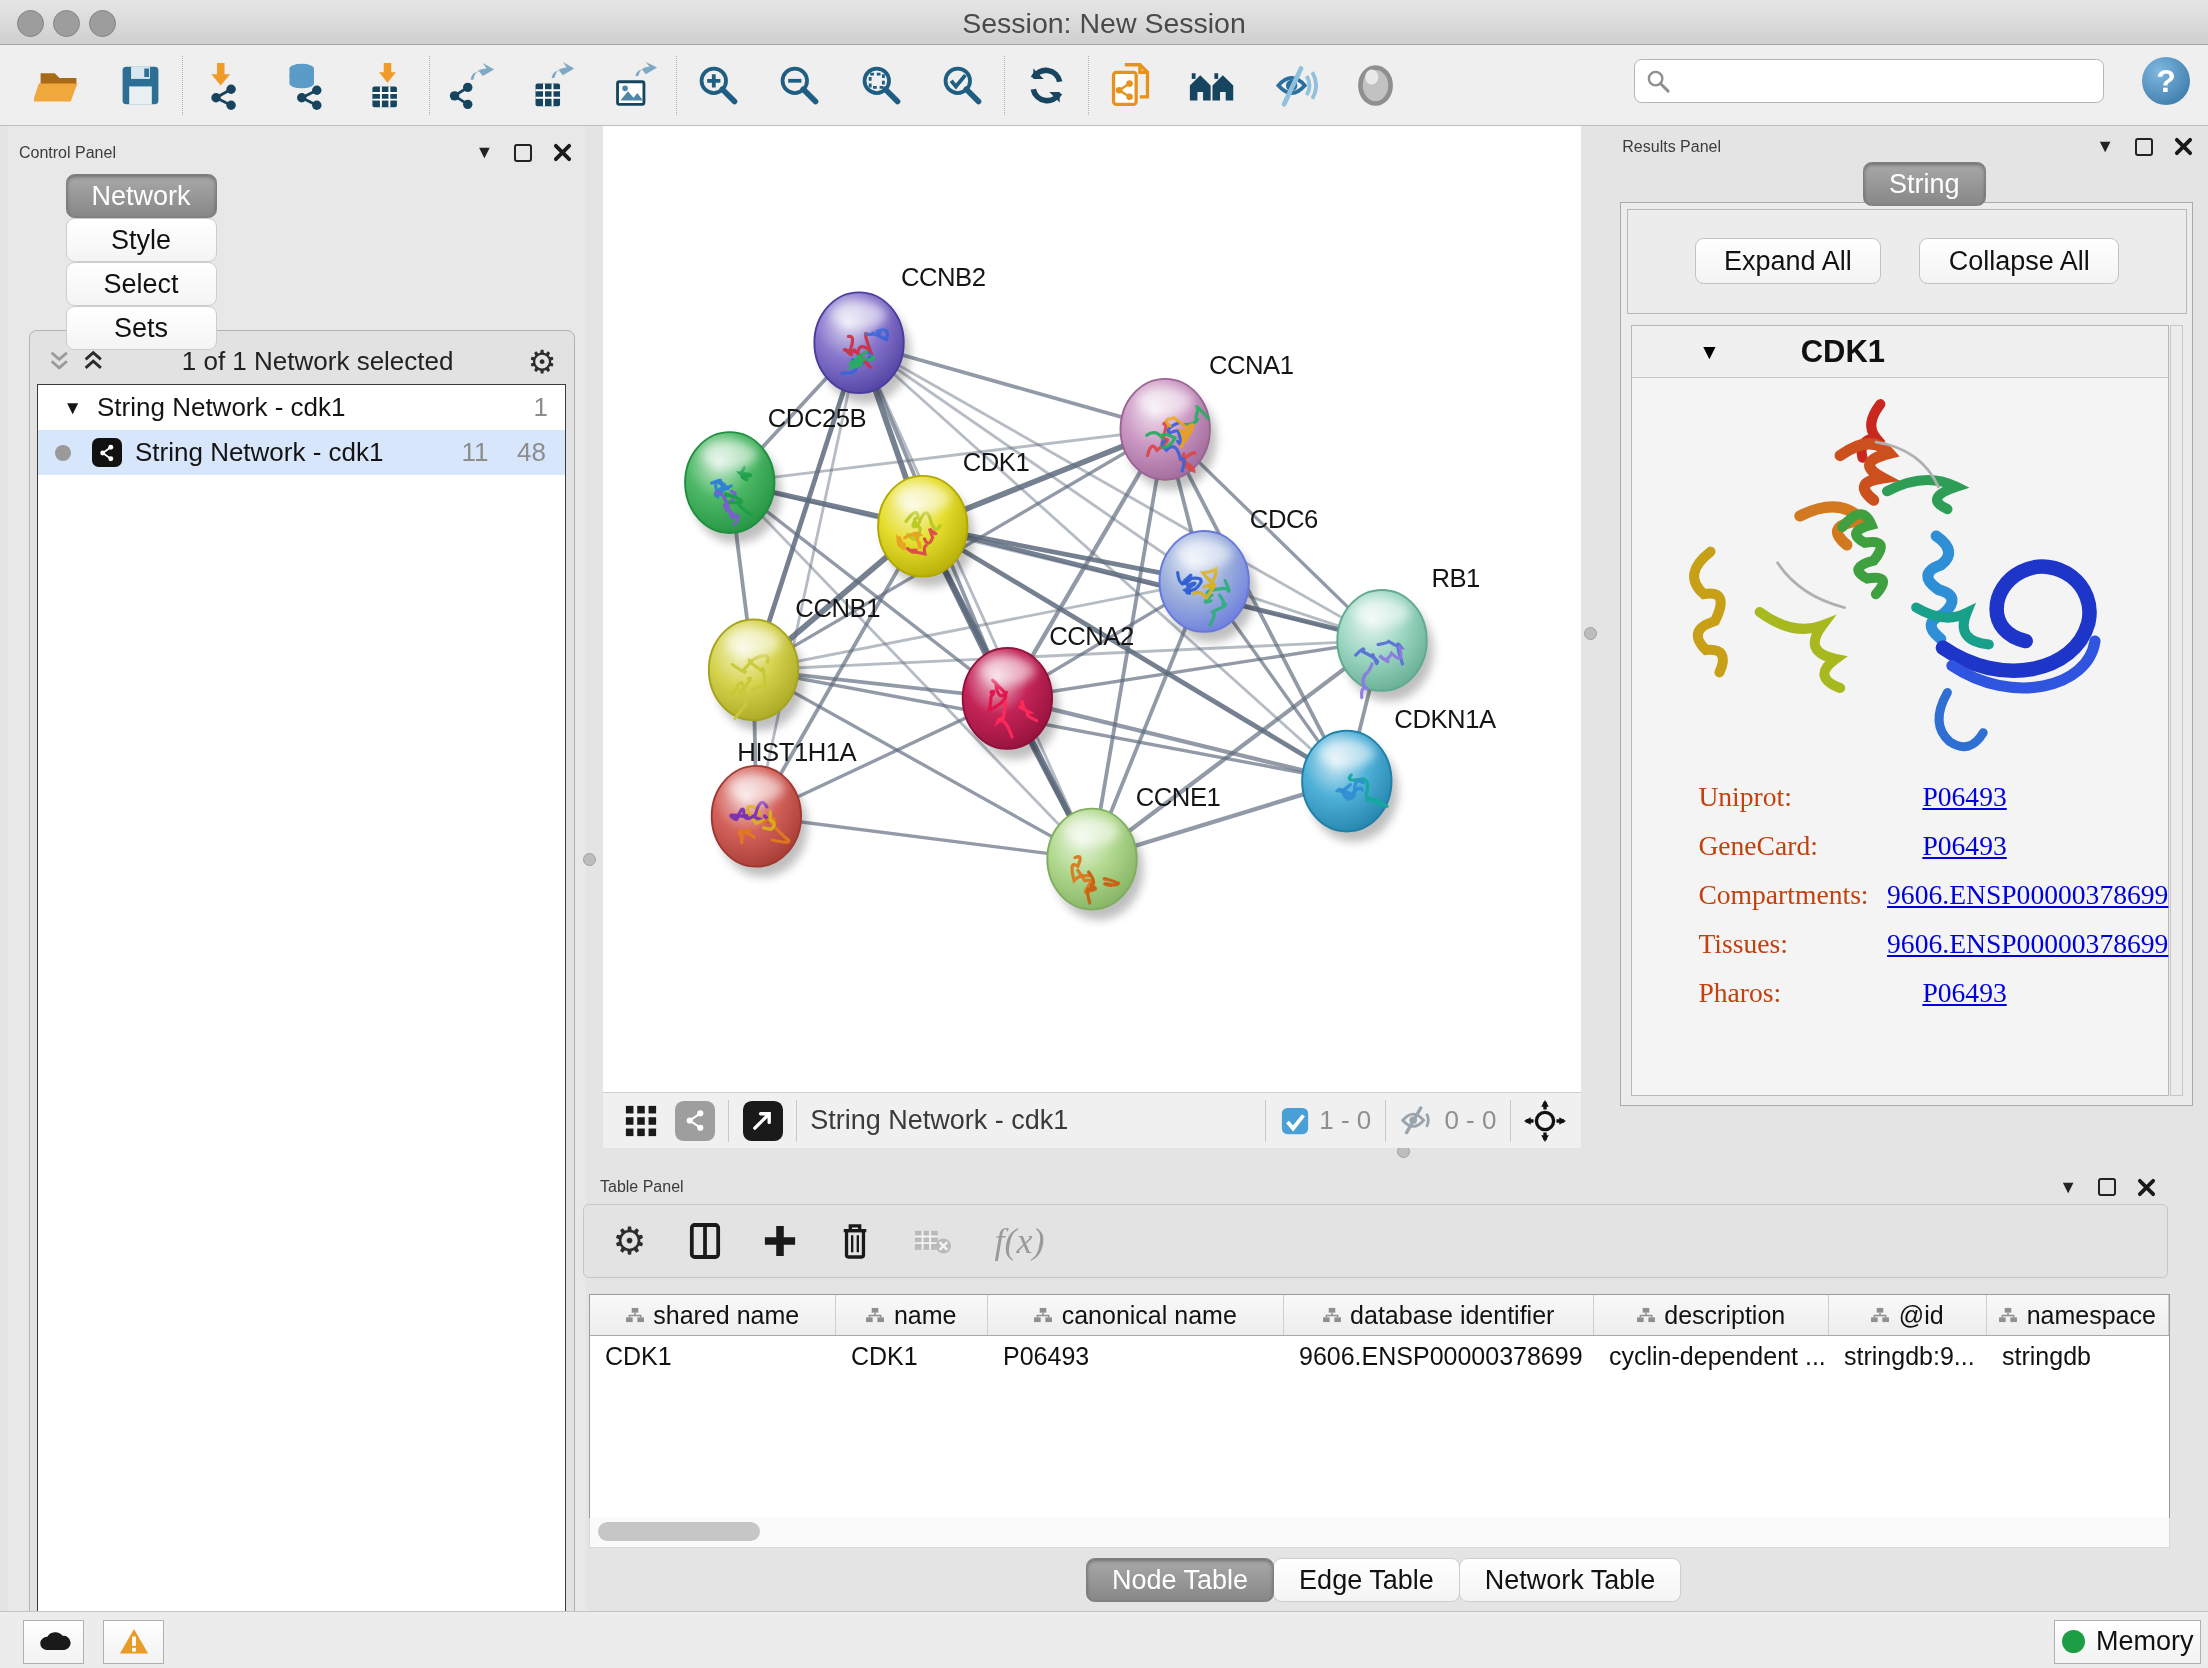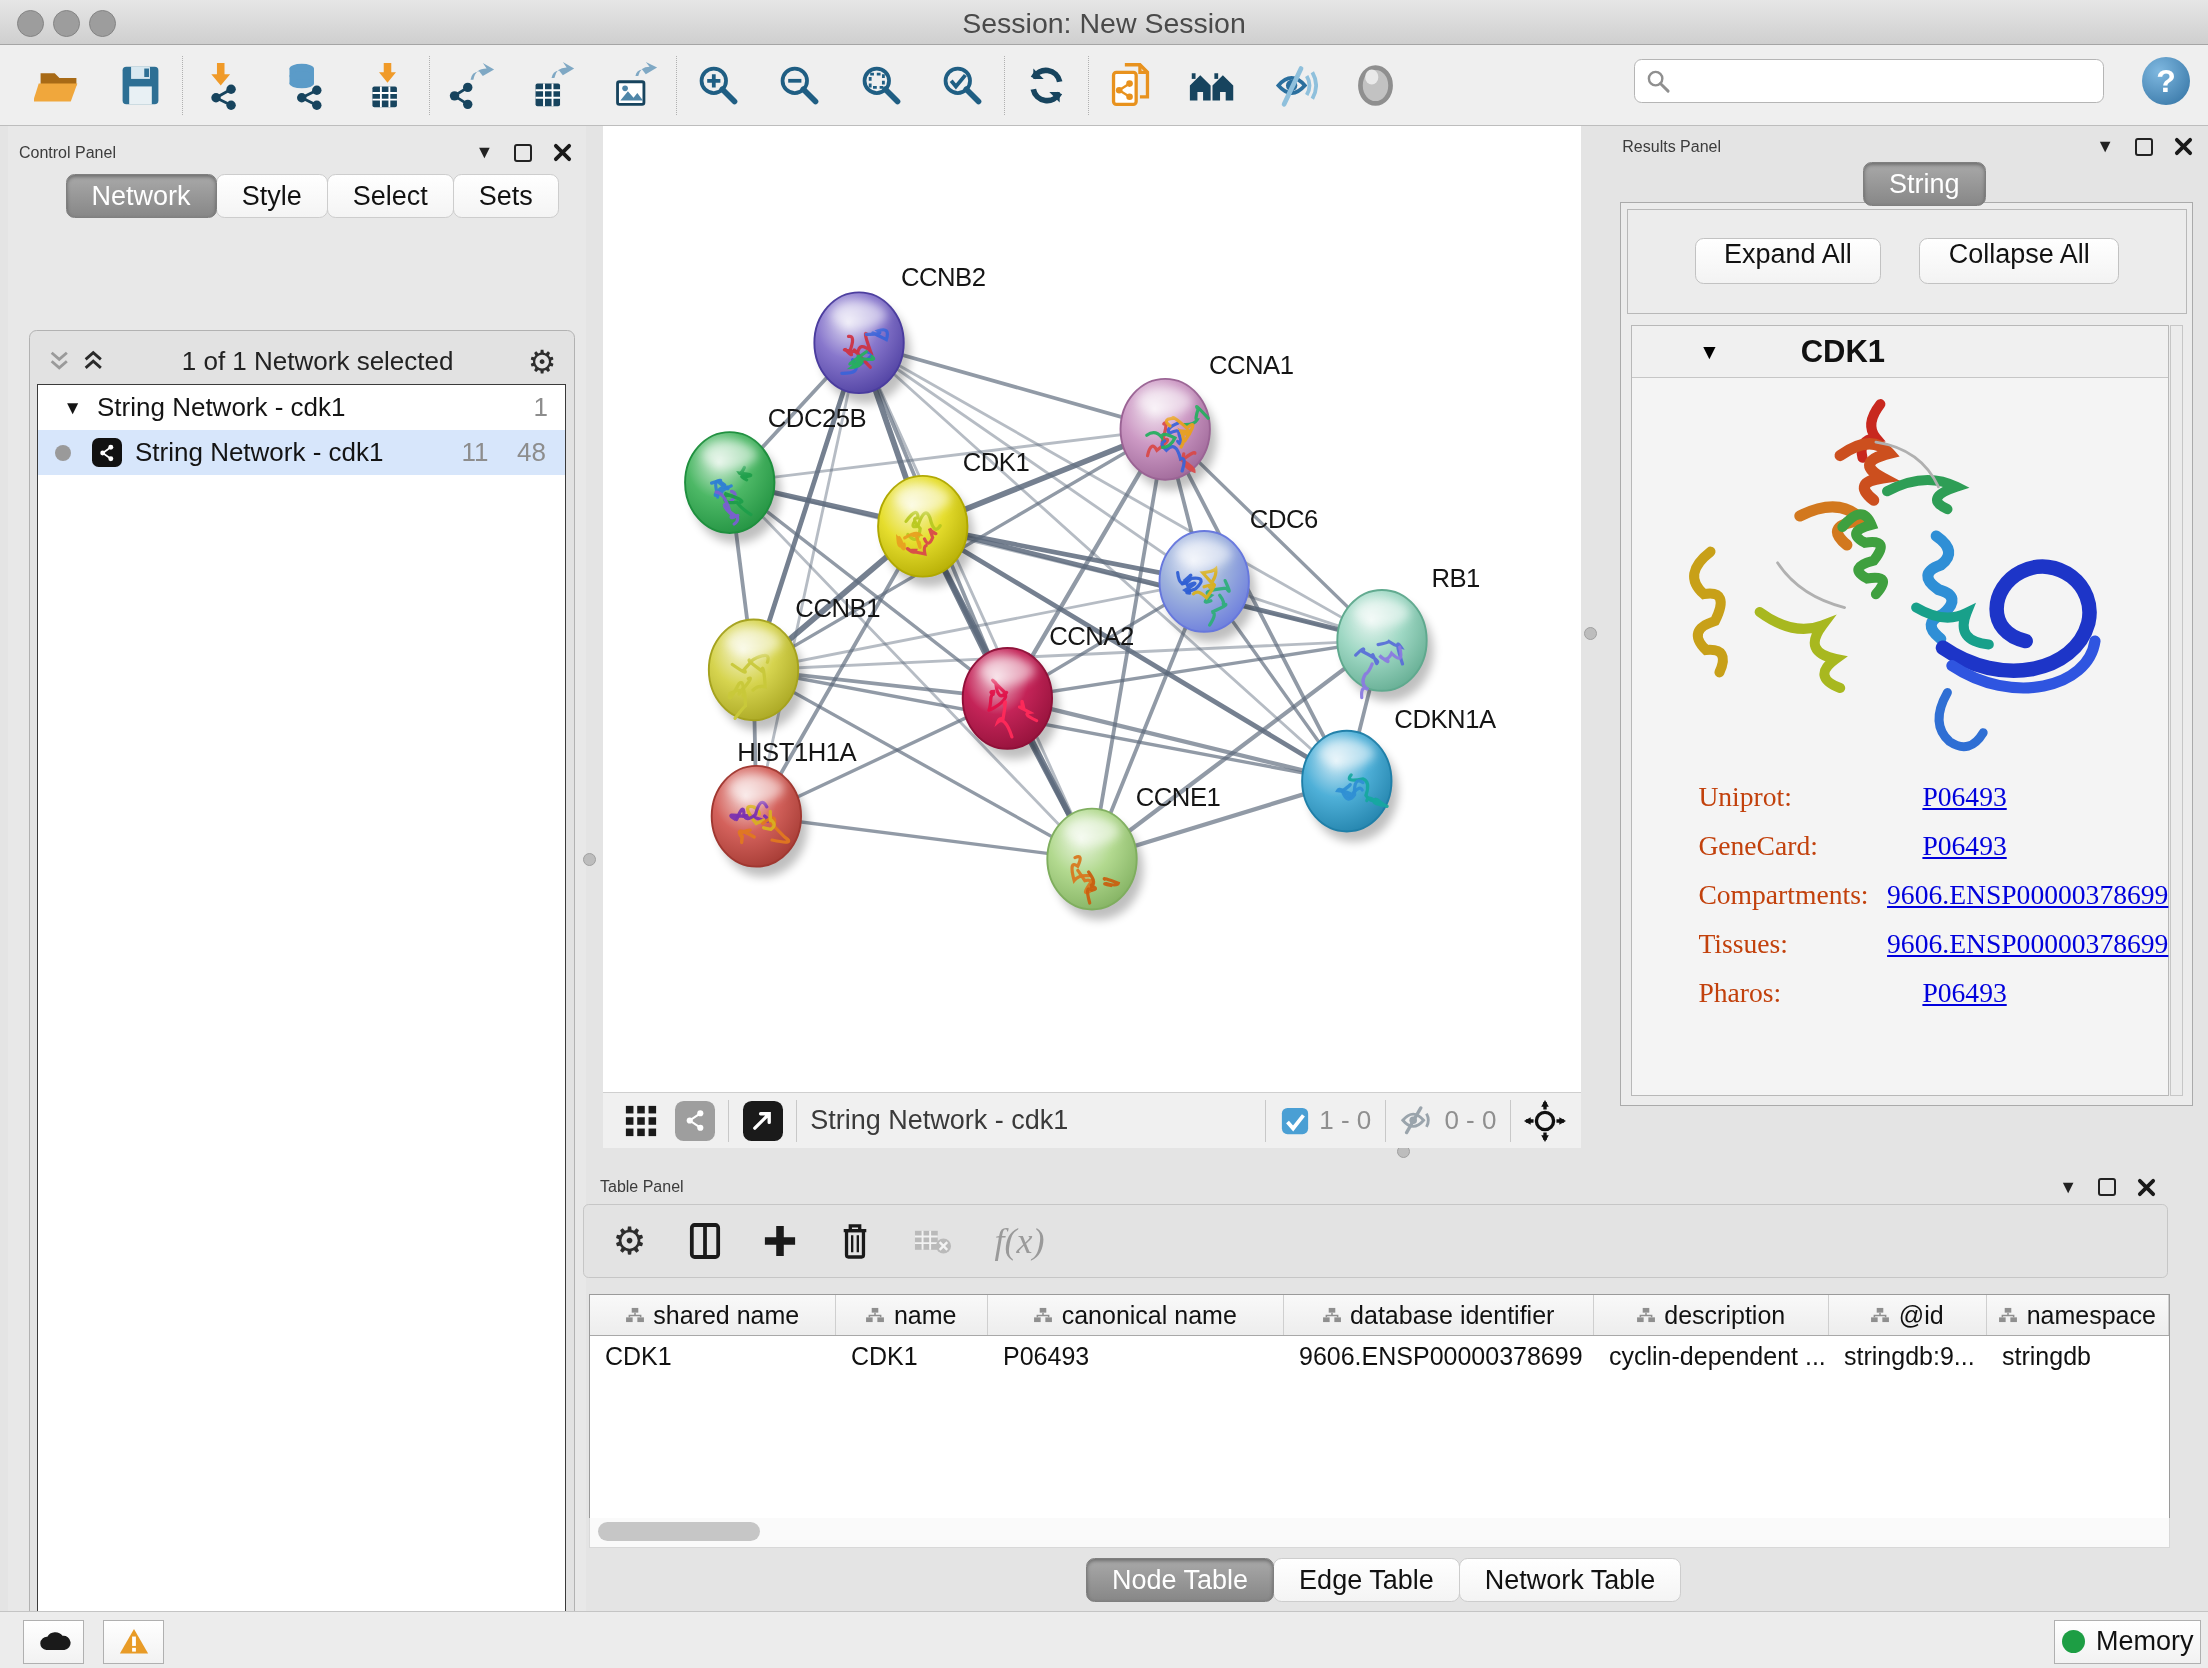--- a/index.html
+++ b/index.html
@@ -25,21 +25,21 @@
   .searchbox input{border:none;outline:none;font-size:25px;width:399px;background:transparent;
     font-family:"Liberation Sans",sans-serif;}
   .helpbtn{position:absolute;left:2142px;top:57px;width:48px;height:48px;border-radius:50%;
     background:radial-gradient(circle at 35% 30%, #7fb8e0, #2f6fa0);color:#fff;font-size:32px;
     font-weight:bold;display:flex;align-items:center;justify-content:center;}
   
   .panel-title{font-size:16px;color:#3c3c3c;}
   .wctl{display:flex;align-items:center;gap:21px;}
   .wctl .tri{font-size:18px;color:#222;}
   .wctl .sq{width:18px;height:18px;border:2.9px solid #222;border-radius:2.9px;box-sizing:border-box;}
-  .tabs{display:flex;}
+  .tabs{display:flex;flex-direction:column;}
   .tab{height:42px;padding:0 25px;display:flex;align-items:center;justify-content:center;
     font-size:27px;color:#111;background:linear-gradient(#ffffff,#f4f4f4);
     border:1px solid #cdcdcd;border-radius:8.6px;margin-left:-1px;position:relative;z-index:2;}
   .tab.active{background:linear-gradient(#a9a9a9,#878787);color:#fff;border-color:#7f7f7f;
     box-shadow:inset 0 1.9px 3.8px rgba(0,0,0,.35);z-index:3;}
   
   .cp-card{left:21px;top:204px;width:544px;height:1372px;background:#e2e2e2;
     border:1px solid #b2b2b2;border-radius:7.6px;}
   .cp-status{position:absolute;left:7.6px;top:9.5px;right:7.6px;height:42px;display:flex;align-items:center;
     font-size:26px;color:#222;}
@@ -56,21 +56,21 @@
   .vb-sep{width:0;height:42px;border-left:1px solid #c8c8c8;margin:0 13.3px;}
   .vb-txt{font-size:27px;color:#3a3a3a;}
   .vb-cnt{font-size:26px;color:#8f8f8f;}
   .dot-handle{width:11.4px;height:11.4px;border-radius:50%;background:#bdbdbd;border:1px solid #a0a0a0;}
   
   .rp{left:1609px;top:126px;width:599px;height:1021px;}
   .rp-card{position:absolute;left:11.4px;top:76px;width:571px;height:902px;background:#ececec;
     border:1px solid #aaaaaa;}
   .rp-btn{height:44px;padding:0 28.5px;background:linear-gradient(#ffffff,#f3f3f3);
     border:1px solid #c2c2c2;border-radius:8.6px;font-size:27px;color:#111;
-    display:flex;}
+    display:flex;align-items:center;}
   .rp-inner{position:absolute;left:9.5px;top:122px;right:23px;bottom:9.5px;background:#f4f4f4;
     border:1px solid #b8b8b8;}
   .rp-scroll{position:absolute;top:122px;right:9.5px;bottom:9.5px;width:11.4px;background:#ececec;
     border:1px solid #c6c6c6;}
   .cdk-head{height:51px;display:flex;align-items:center;border-bottom:1px solid #c6c6c6;background:#f0f0f0;}
   .xl-row{display:flex;font-family:"Liberation Serif",serif;font-size:27.6px;margin-top:17px;}
   .xl-label{width:224px;color:#c2410c;}
   .xl-value{color:#0000dd;text-decoration:underline;}
   
   .tp{left:568px;top:1155px;width:1605px;height:457px;}

